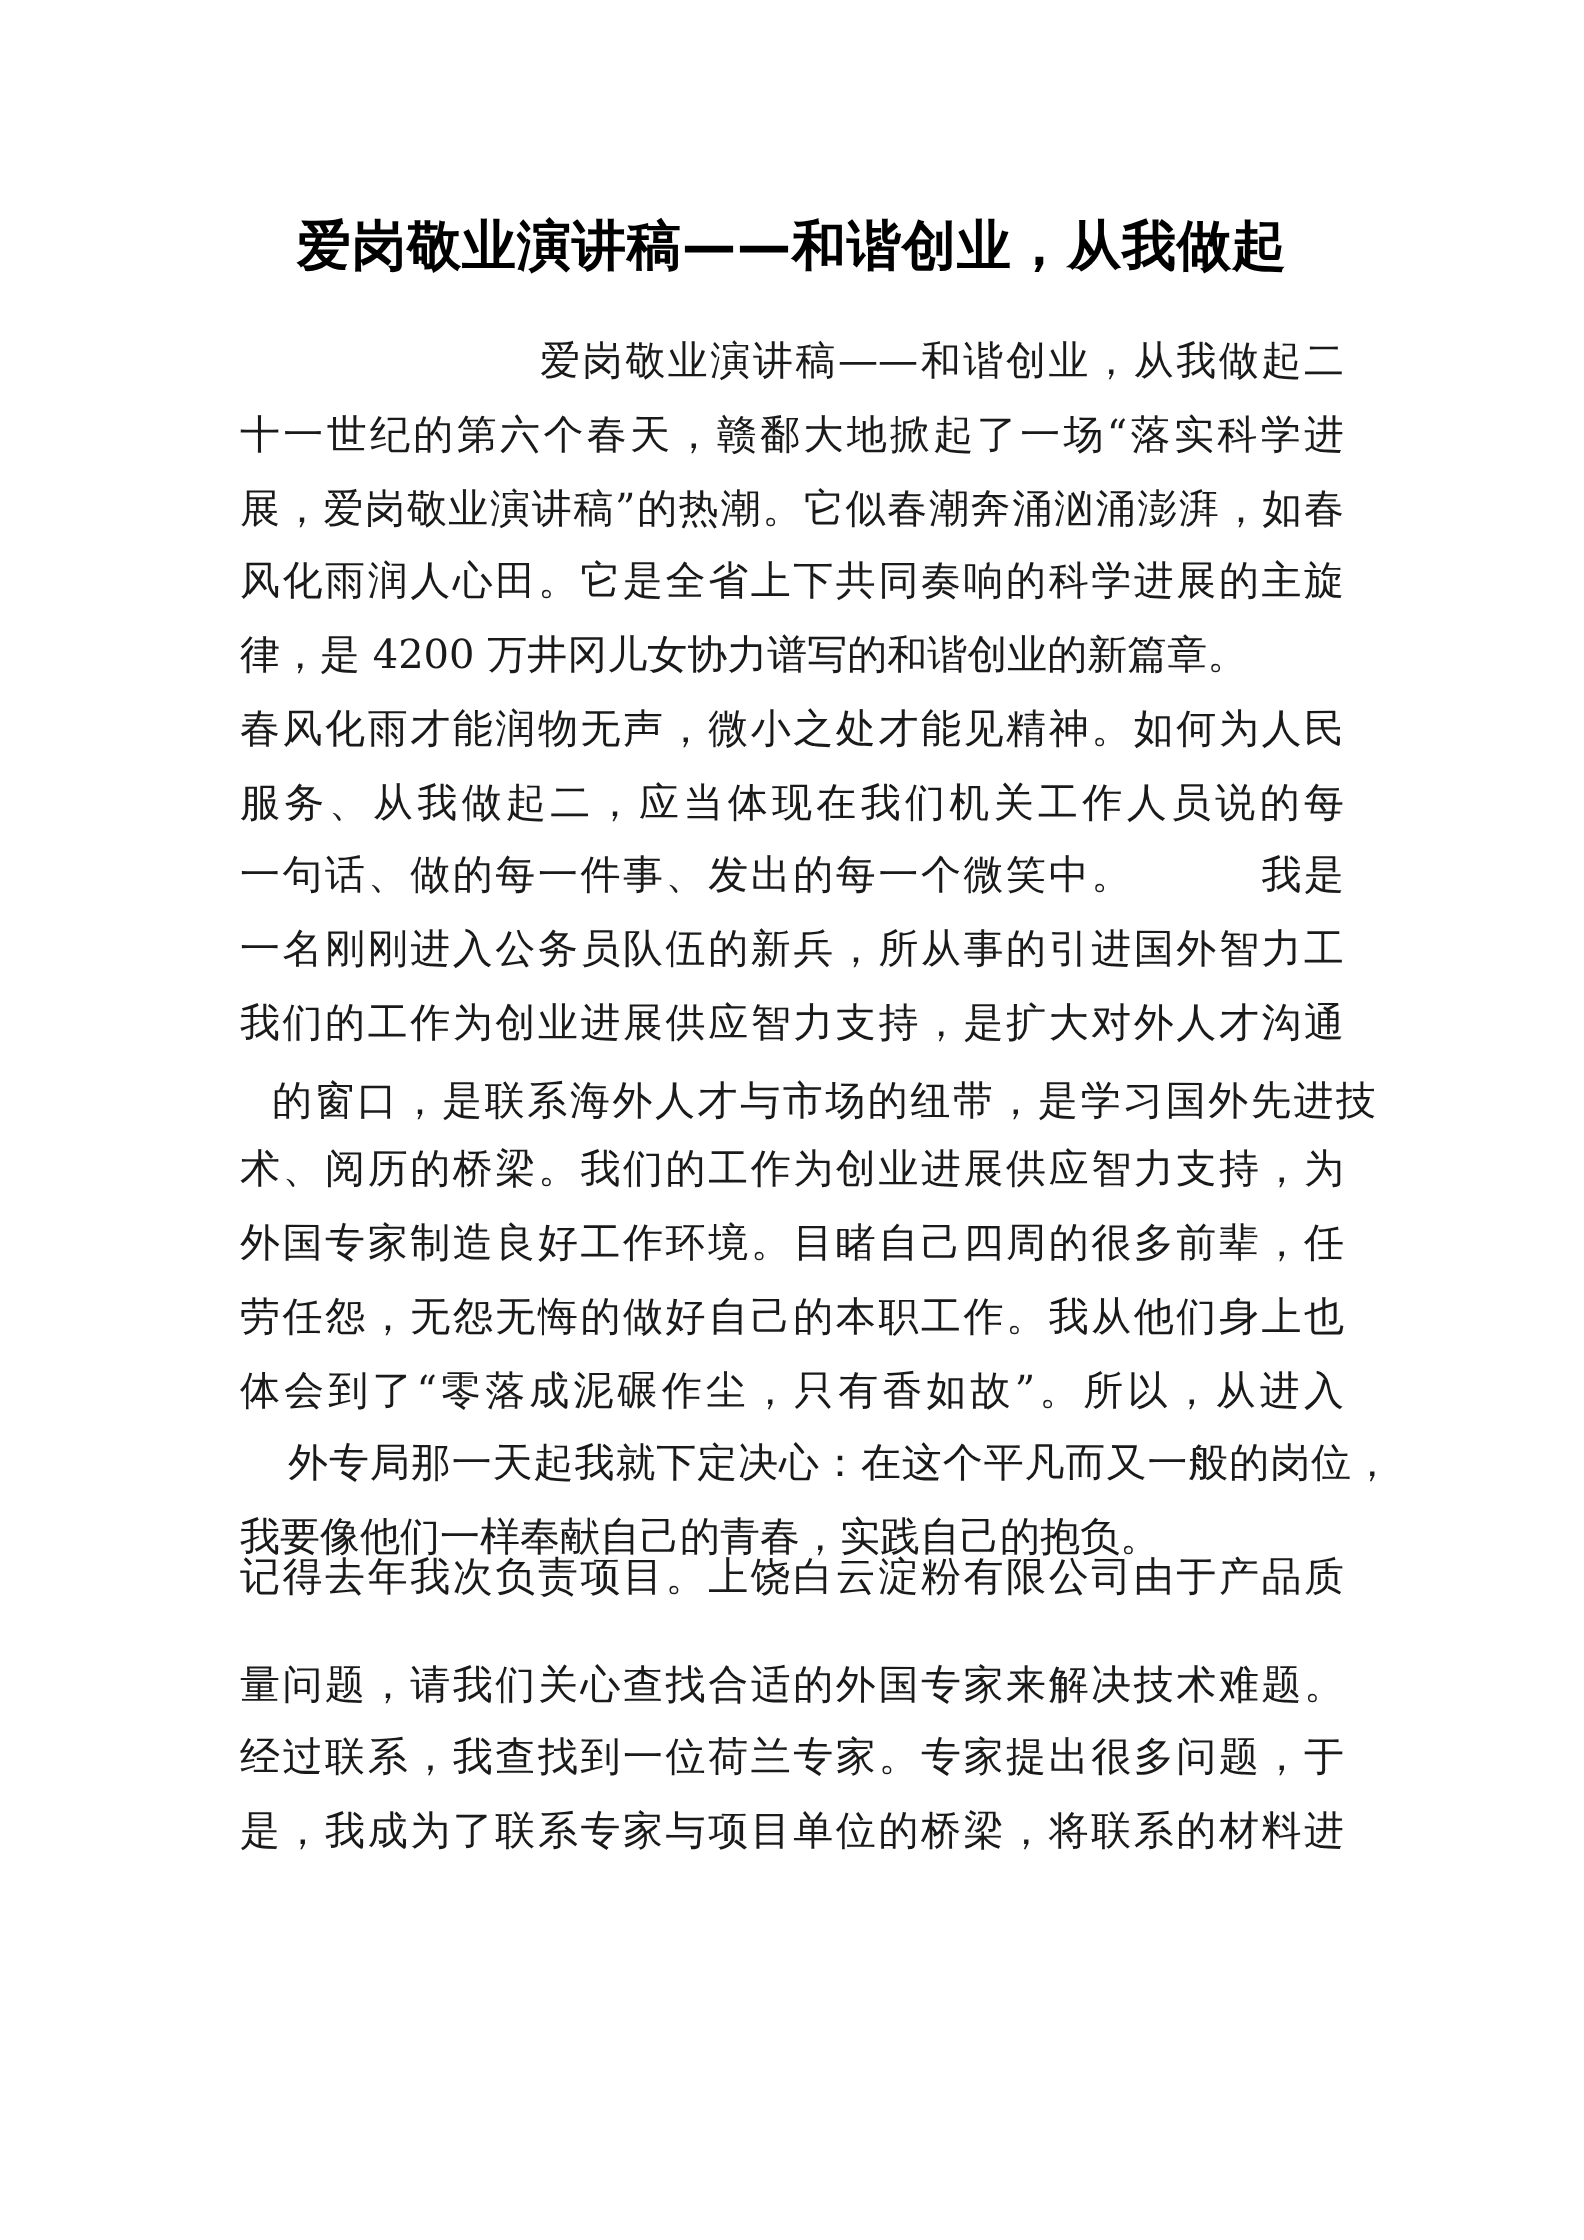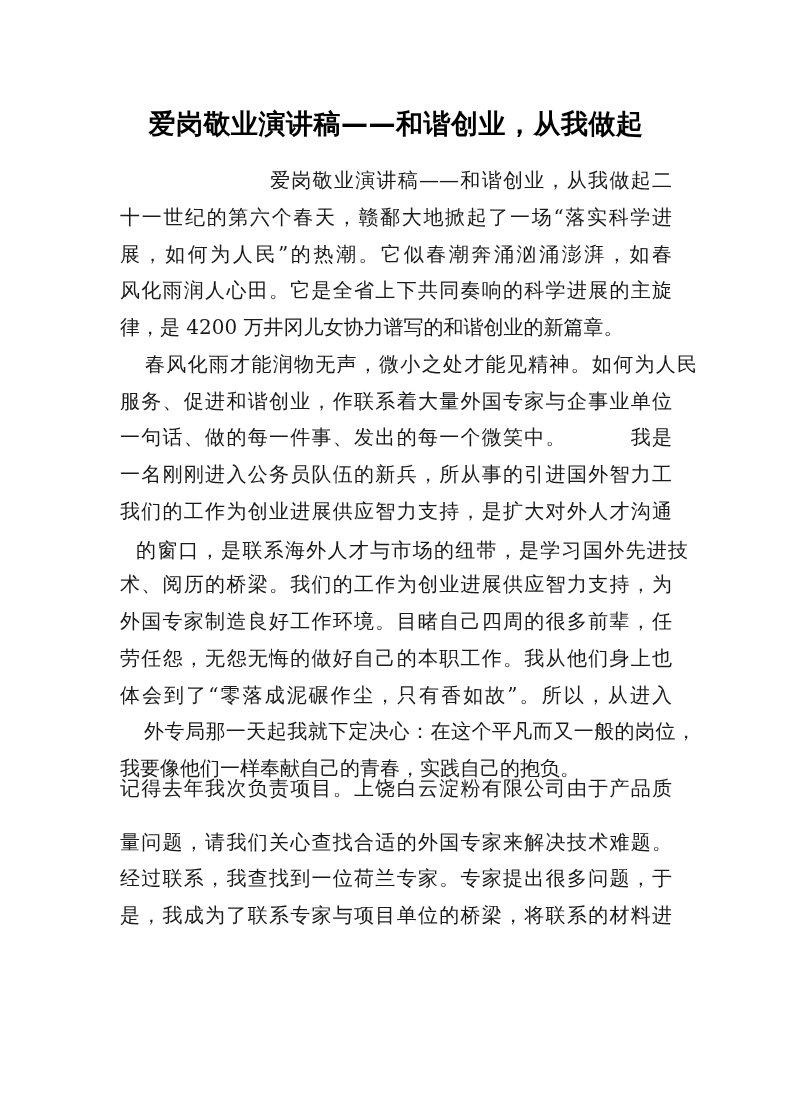--- a/index.html
+++ b/index.html
@@ -51,25 +51,25 @@
   }
 </style>
 </head>
 <body>
 
 <div class="page">
   <div class="title">爱岗敬业演讲稿——和谐创业，从我做起</div>
   <div id="body-lines">
       <div class="line justify" style="top: 166px; left: 270px; width: 402px;">爱岗敬业演讲稿——和谐创业，从我做起二</div>
       <div class="line justify" style="top: 202.75px;">十一世纪的第六个春天，赣鄱大地掀起了一场“落实科学进</div>
-      <div class="line justify" style="top: 239.5px;">展，如何为人民”的热潮。它似春潮奔涌汹涌澎湃，如春</div>
+      <div class="line justify" style="top: 239.5px;">展，爱岗敬业演讲稿”的热潮。它似春潮奔涌汹涌澎湃，如春</div>
       <div class="line justify" style="top: 276.25px;">风化雨润人心田。它是全省上下共同奏响的科学进展的主旋</div>
       <div class="line" style="top: 313px;">律，是 4200 万井冈儿女协力谱写的和谐创业的新篇章。</div>
-      <div class="line justify" style="top: 349.75px; margin-left: 25px;">春风化雨才能润物无声，微小之处才能见精神。如何为人民</div>
-      <div class="line justify" style="top: 386.5px;">服务、促进和谐创业，作联系着大量外国专家与企事业单位</div>
+      <div class="line justify" style="top: 349.75px;">春风化雨才能润物无声，微小之处才能见精神。如何为人民</div>
+      <div class="line justify" style="top: 386.5px;">服务、从我做起二，应当体现在我们机关工作人员说的每</div>
       <div class="line justify" style="top: 423.25px;">一句话、做的每一件事、发出的每一个微笑中。　　　我是</div>
       <div class="line justify" style="top: 460px;">一名刚刚进入公务员队伍的新兵，所从事的引进国外智力工</div>
       <div class="line justify" style="top: 496.75px;">我们的工作为创业进展供应智力支持，是扩大对外人才沟通</div>
       <div class="line justify" style="top: 536px; margin-left: 16px;">的窗口，是联系海外人才与市场的纽带，是学习国外先进技</div>
       <div class="line justify" style="top: 570.25px;">术、阅历的桥梁。我们的工作为创业进展供应智力支持，为</div>
       <div class="line justify" style="top: 607px;">外国专家制造良好工作环境。目睹自己四周的很多前辈，任</div>
       <div class="line justify" style="top: 643.75px;">劳任怨，无怨无悔的做好自己的本职工作。我从他们身上也</div>
       <div class="line justify" style="top: 680.5px;">体会到了“零落成泥碾作尘，只有香如故”。所以，从进入</div>
       <div class="line justify" style="top: 717.25px; margin-left: 24px;">外专局那一天起我就下定决心：在这个平凡而又一般的岗位，</div>
       <div class="line" style="top: 754px;">我要像他们一样奉献自己的青春，实践自己的抱负。</div>

